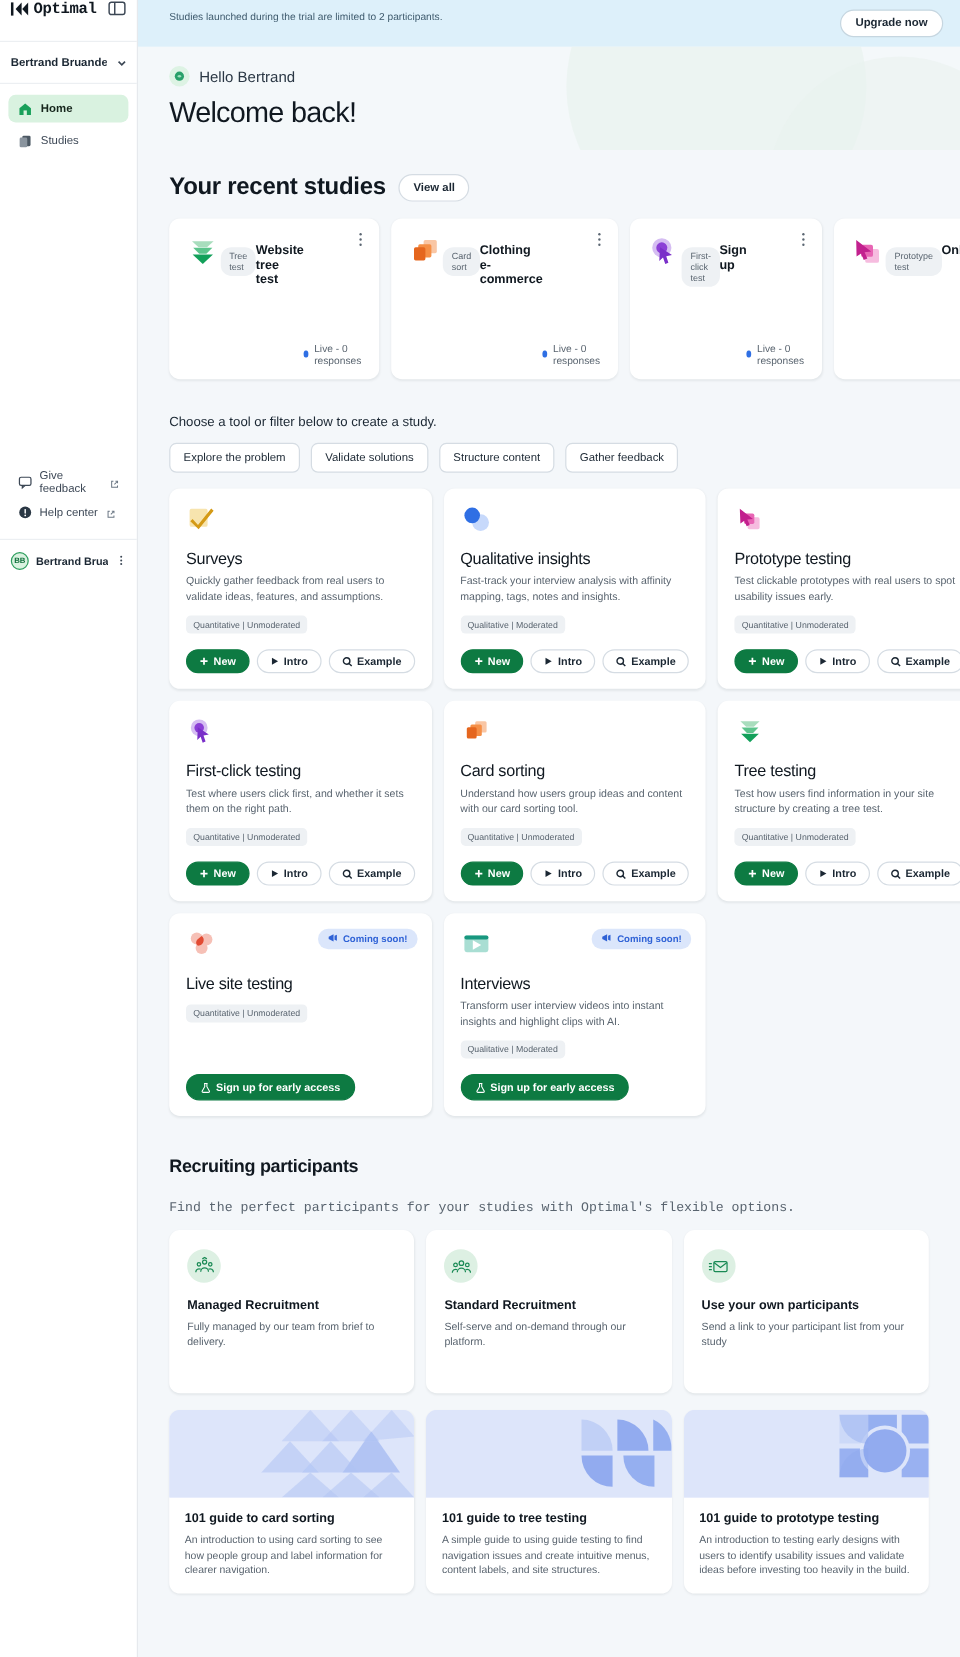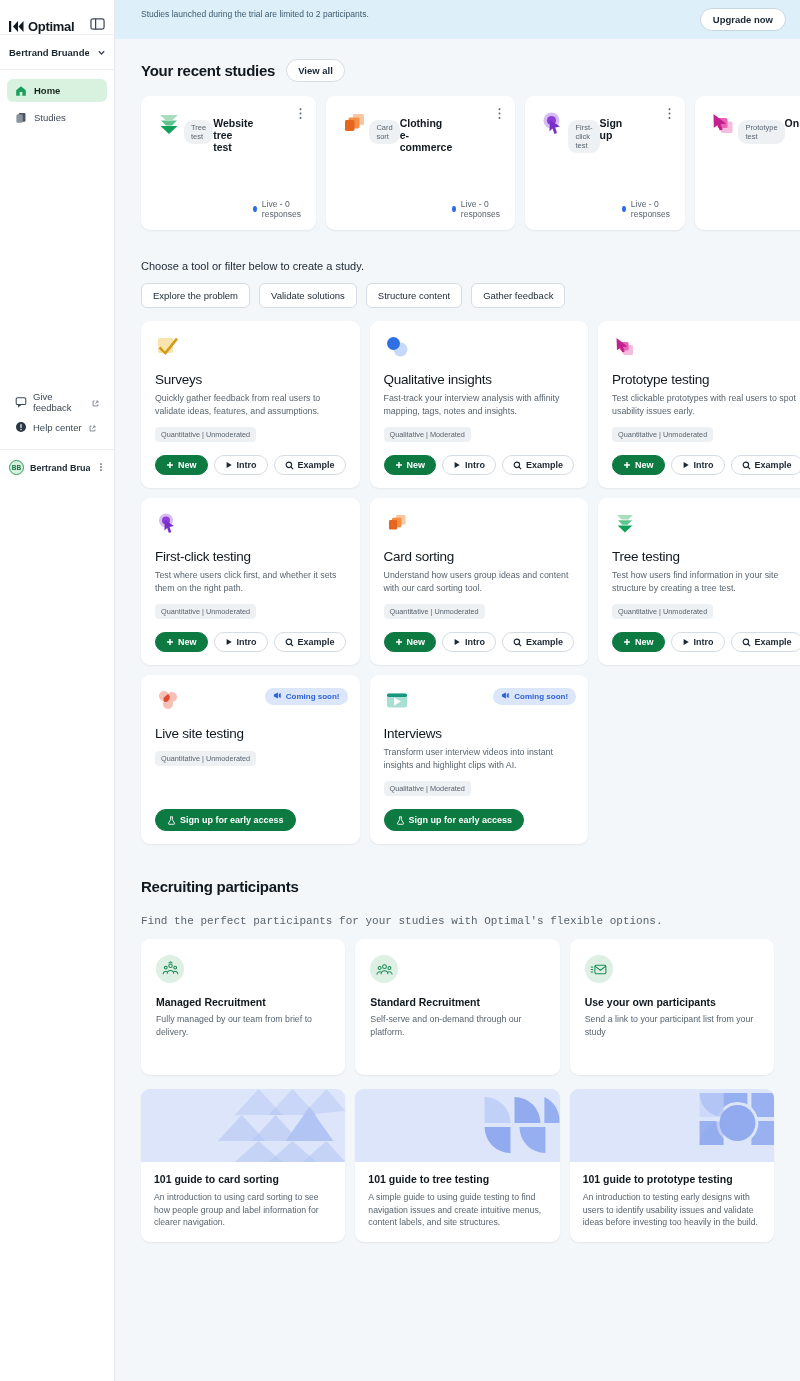--- a/index.html
+++ b/index.html
@@ -13,22 +13,23 @@
   }
   .app { display: flex; width: 800px; height: 1381px; }
 
   
   .sidebar {
     width: 115px; flex: 0 0 115px; height: 1381px;
     background: #ffffff; border-right: 1px solid #e6e9ed;
     display: flex; flex-direction: column; position: relative;
   }
   .sb-brand {
-    height: 34px; display: flex; align-items: flex-end; justify-content: space-between;
+    height: 34px; display: flex; align-items: flex-start; justify-content: space-between;
     padding: 0 9px 0 9px;
+    font-family: Liberation Mono, monospace;
   }
   .brand-left { display: flex; align-items: center; gap: 4px; }
   .brand-mark { width: 15px; height: 13px; display: block; }
   .brand-name { font-size: 13px; font-weight: 700; letter-spacing: -0.3px; color: #101820; }
   .panel-icon { width: 15px; height: 14px; color: #3c4755; }
   .sb-acct {
     height: 36px; display: flex; align-items: center; justify-content: space-between;
     padding: 0 8px 0 9px; border-top: 1px solid #eceff2; border-bottom: 1px solid #eceff2;
   }
   .sb-acct-name {
@@ -87,21 +88,21 @@
   .hero-inner { position: relative; }
   .hello-row { display: flex; align-items: center; gap: 8px; }
   .hello-badge { width: 17px; height: 17px; border-radius: 50%; background: #ddf3e4;
     display: flex; align-items: center; justify-content: center; }
   .hello-txt { font-size: 12.5px; color: #2a3744; }
   .welcome { font-size: 24px; font-weight: 400; letter-spacing: -0.6px; color: #101820; margin-top: 9px; }
 
   .content { padding: 0 26px 0 26px; position: relative; background: #f4f7fa; }
 
   .sec-head { display: flex; align-items: center; gap: 11px; padding-top: 20px; }
-  .sec-title { font-size: 15px; font-weight: 700; letter-spacing: -0.25px; color: #101820; }
+  .sec-title { font-size: 20px; font-weight: 700; letter-spacing: -0.25px; color: #101820; }
   .viewall {
     background: #fff; border: 1px solid #d5dce3; border-radius: 12px; padding: 5px 11px;
     font-size: 9.5px; font-weight: 700; color: #1b2733; cursor: pointer; font-family: inherit;
   }
   .view-toggle { position: absolute; right: 26px; top: 112px; display: flex;
     background: #e8ecf0; border-radius: 6px; padding: 2px; gap: 2px; }
   .vt-btn { width: 19px; height: 16px; border-radius: 4px; display: flex;
     align-items: center; justify-content: center; cursor: pointer; }
   .vt-btn.on { background: #ffffff; box-shadow: 0 1px 2px rgba(16,24,32,.14); }
 
@@ -284,20 +285,36 @@
 
   <main class="main">
 
     <div class="banner">
       <div class="banner-txt">
         <div class="banner-t2">Studies launched during the trial are limited to 2 participants.</div>
       </div>
       <button class="upgrade-btn">Upgrade now</button>
     </div>
 
+    <section class="hero">
+      <div class="hero-deco"></div>
+      <div class="hero-deco2"></div>
+      <div class="hero-inner">
+        <div class="hello-row">
+          <span class="hello-badge">
+            <svg width="11" height="11" viewBox="0 0 12 12">
+                <circle cx="6" cy="6" r="4.2" fill="#28a06a"></circle>
+                <path d="M4 6 Q6 3.6 8 6 Q6 8.4 4 6 Z" fill="#9fe0bd"></path>
+              </svg>
+          </span>
+          <span class="hello-txt">Hello Bertrand</span>
+        </div>
+        <h1 class="welcome">Welcome back!</h1>
+      </div>
+    </section>
 
     <div class="content">
 
       <div class="sec-head">
         <span class="sec-title">Your recent studies</span>
         <button class="viewall">View all</button>
       </div>
 
       <div class="view-toggle">
         <span class="vt-btn on">

